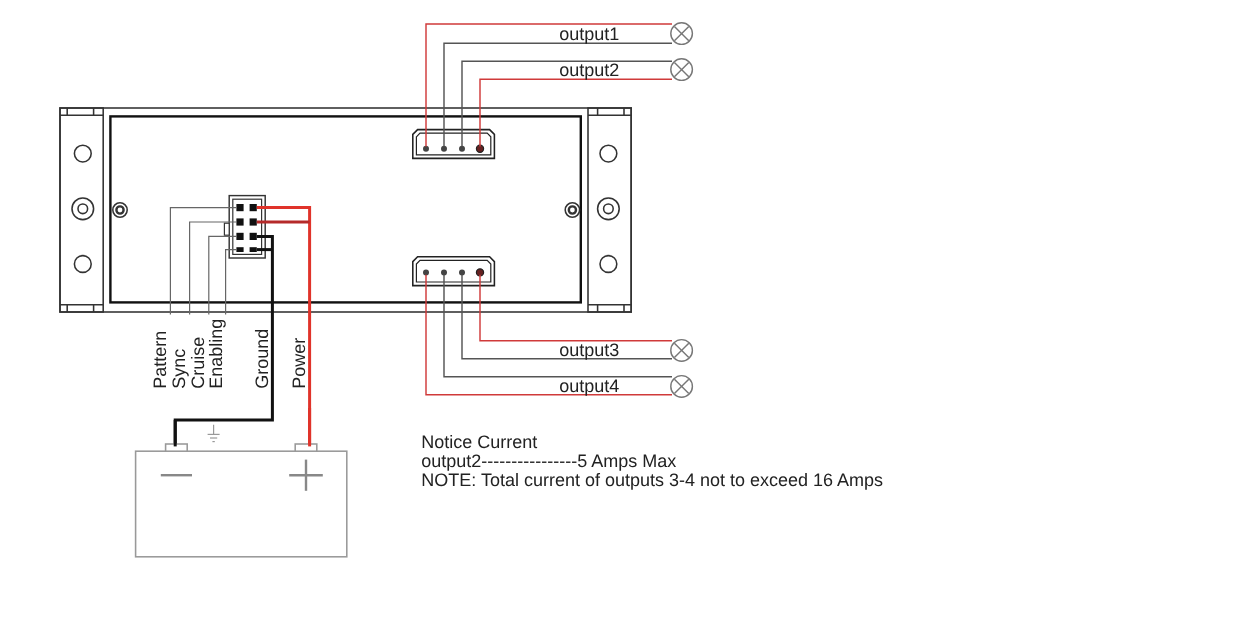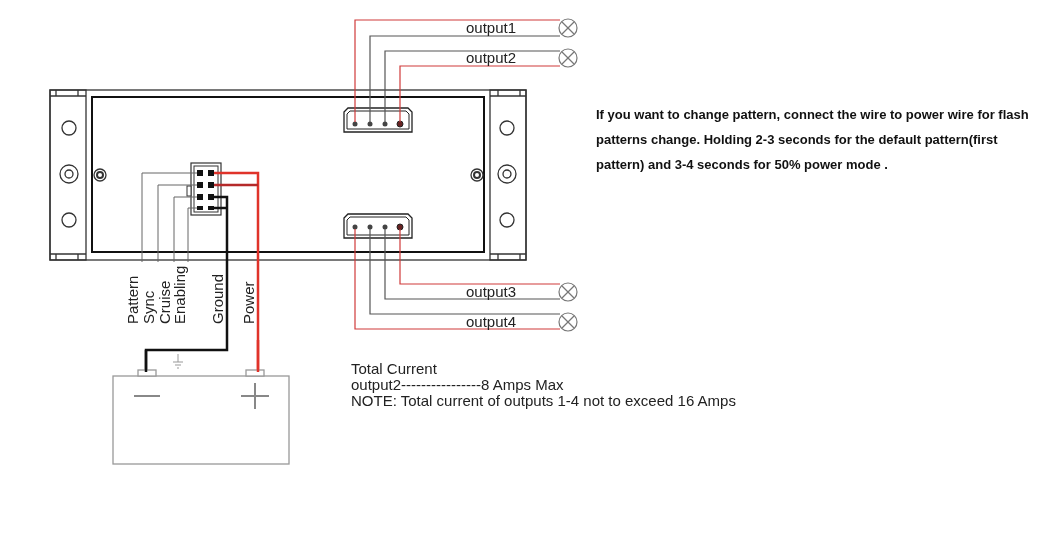--- a/index.html
+++ b/index.html
@@ -157,20 +157,19 @@
     <rect x="246" y="370" width="18" height="6"></rect>
     <line x1="134" y1="396" x2="160" y2="396" stroke="#888" stroke-width="2"></line>
     <line x1="241" y1="396" x2="269" y2="396" stroke="#888" stroke-width="2"></line>
     <line x1="255" y1="383" x2="255" y2="409" stroke="#888" stroke-width="2"></line>
   </g>
   <line x1="146" y1="350" x2="146" y2="372" stroke="#111" stroke-width="2.5"></line>
   <line x1="258" y1="340" x2="258" y2="372" stroke="#e0332a" stroke-width="2.5"></line>
 </svg>
 
 <div class="notice">
-  <p class="notice-body">If you want to change pattern, connect the wire to power wire for flash patterns change. Holding 2-3 seconds for the default pattern(first pattern) and 3-4 seconds for 50% power mode .</p>
 </div>
 
 <div class="current">
-  <div>Total Current</div>
-  <div>output2----------------8 Amps Max</div>
-  <div>NOTE: Total current of outputs 1-4 not to exceed 16 Amps</div>
+  <div>Notice Current</div>
+  <div>output2----------------5 Amps Max</div>
+  <div>NOTE: Total current of outputs 3-4 not to exceed 16 Amps</div>
 </div>
 
 </body></html>

